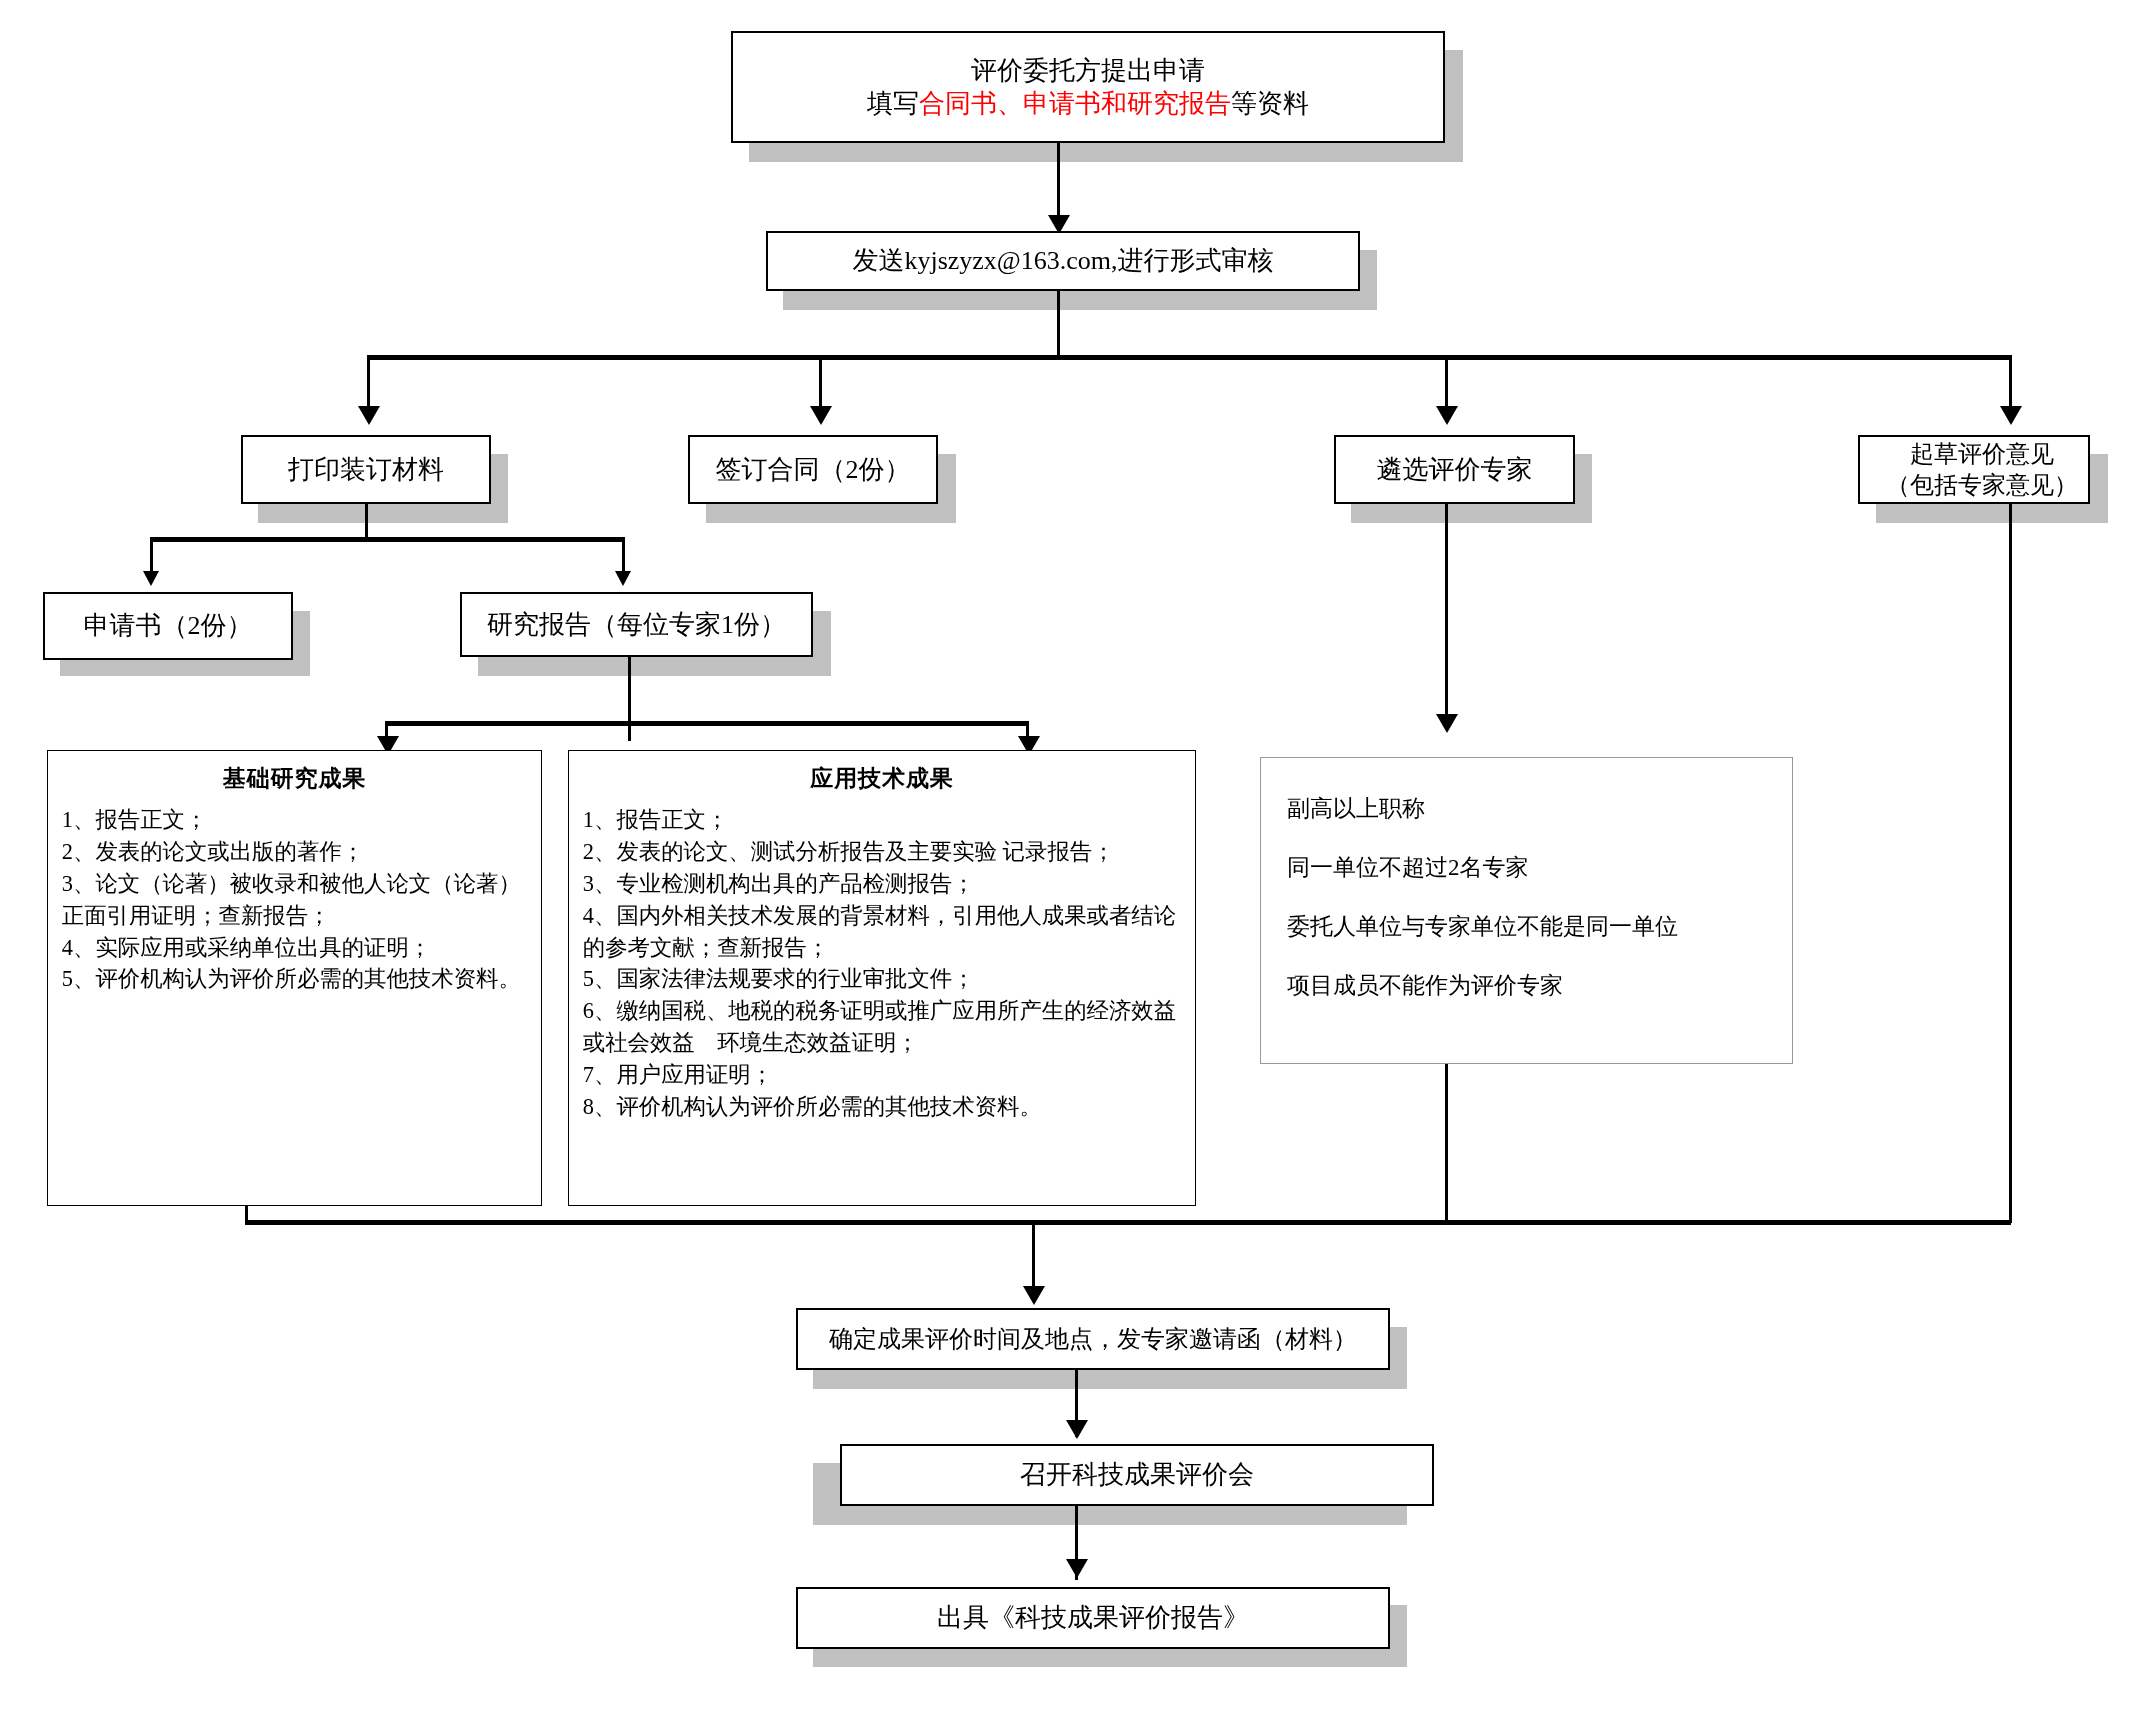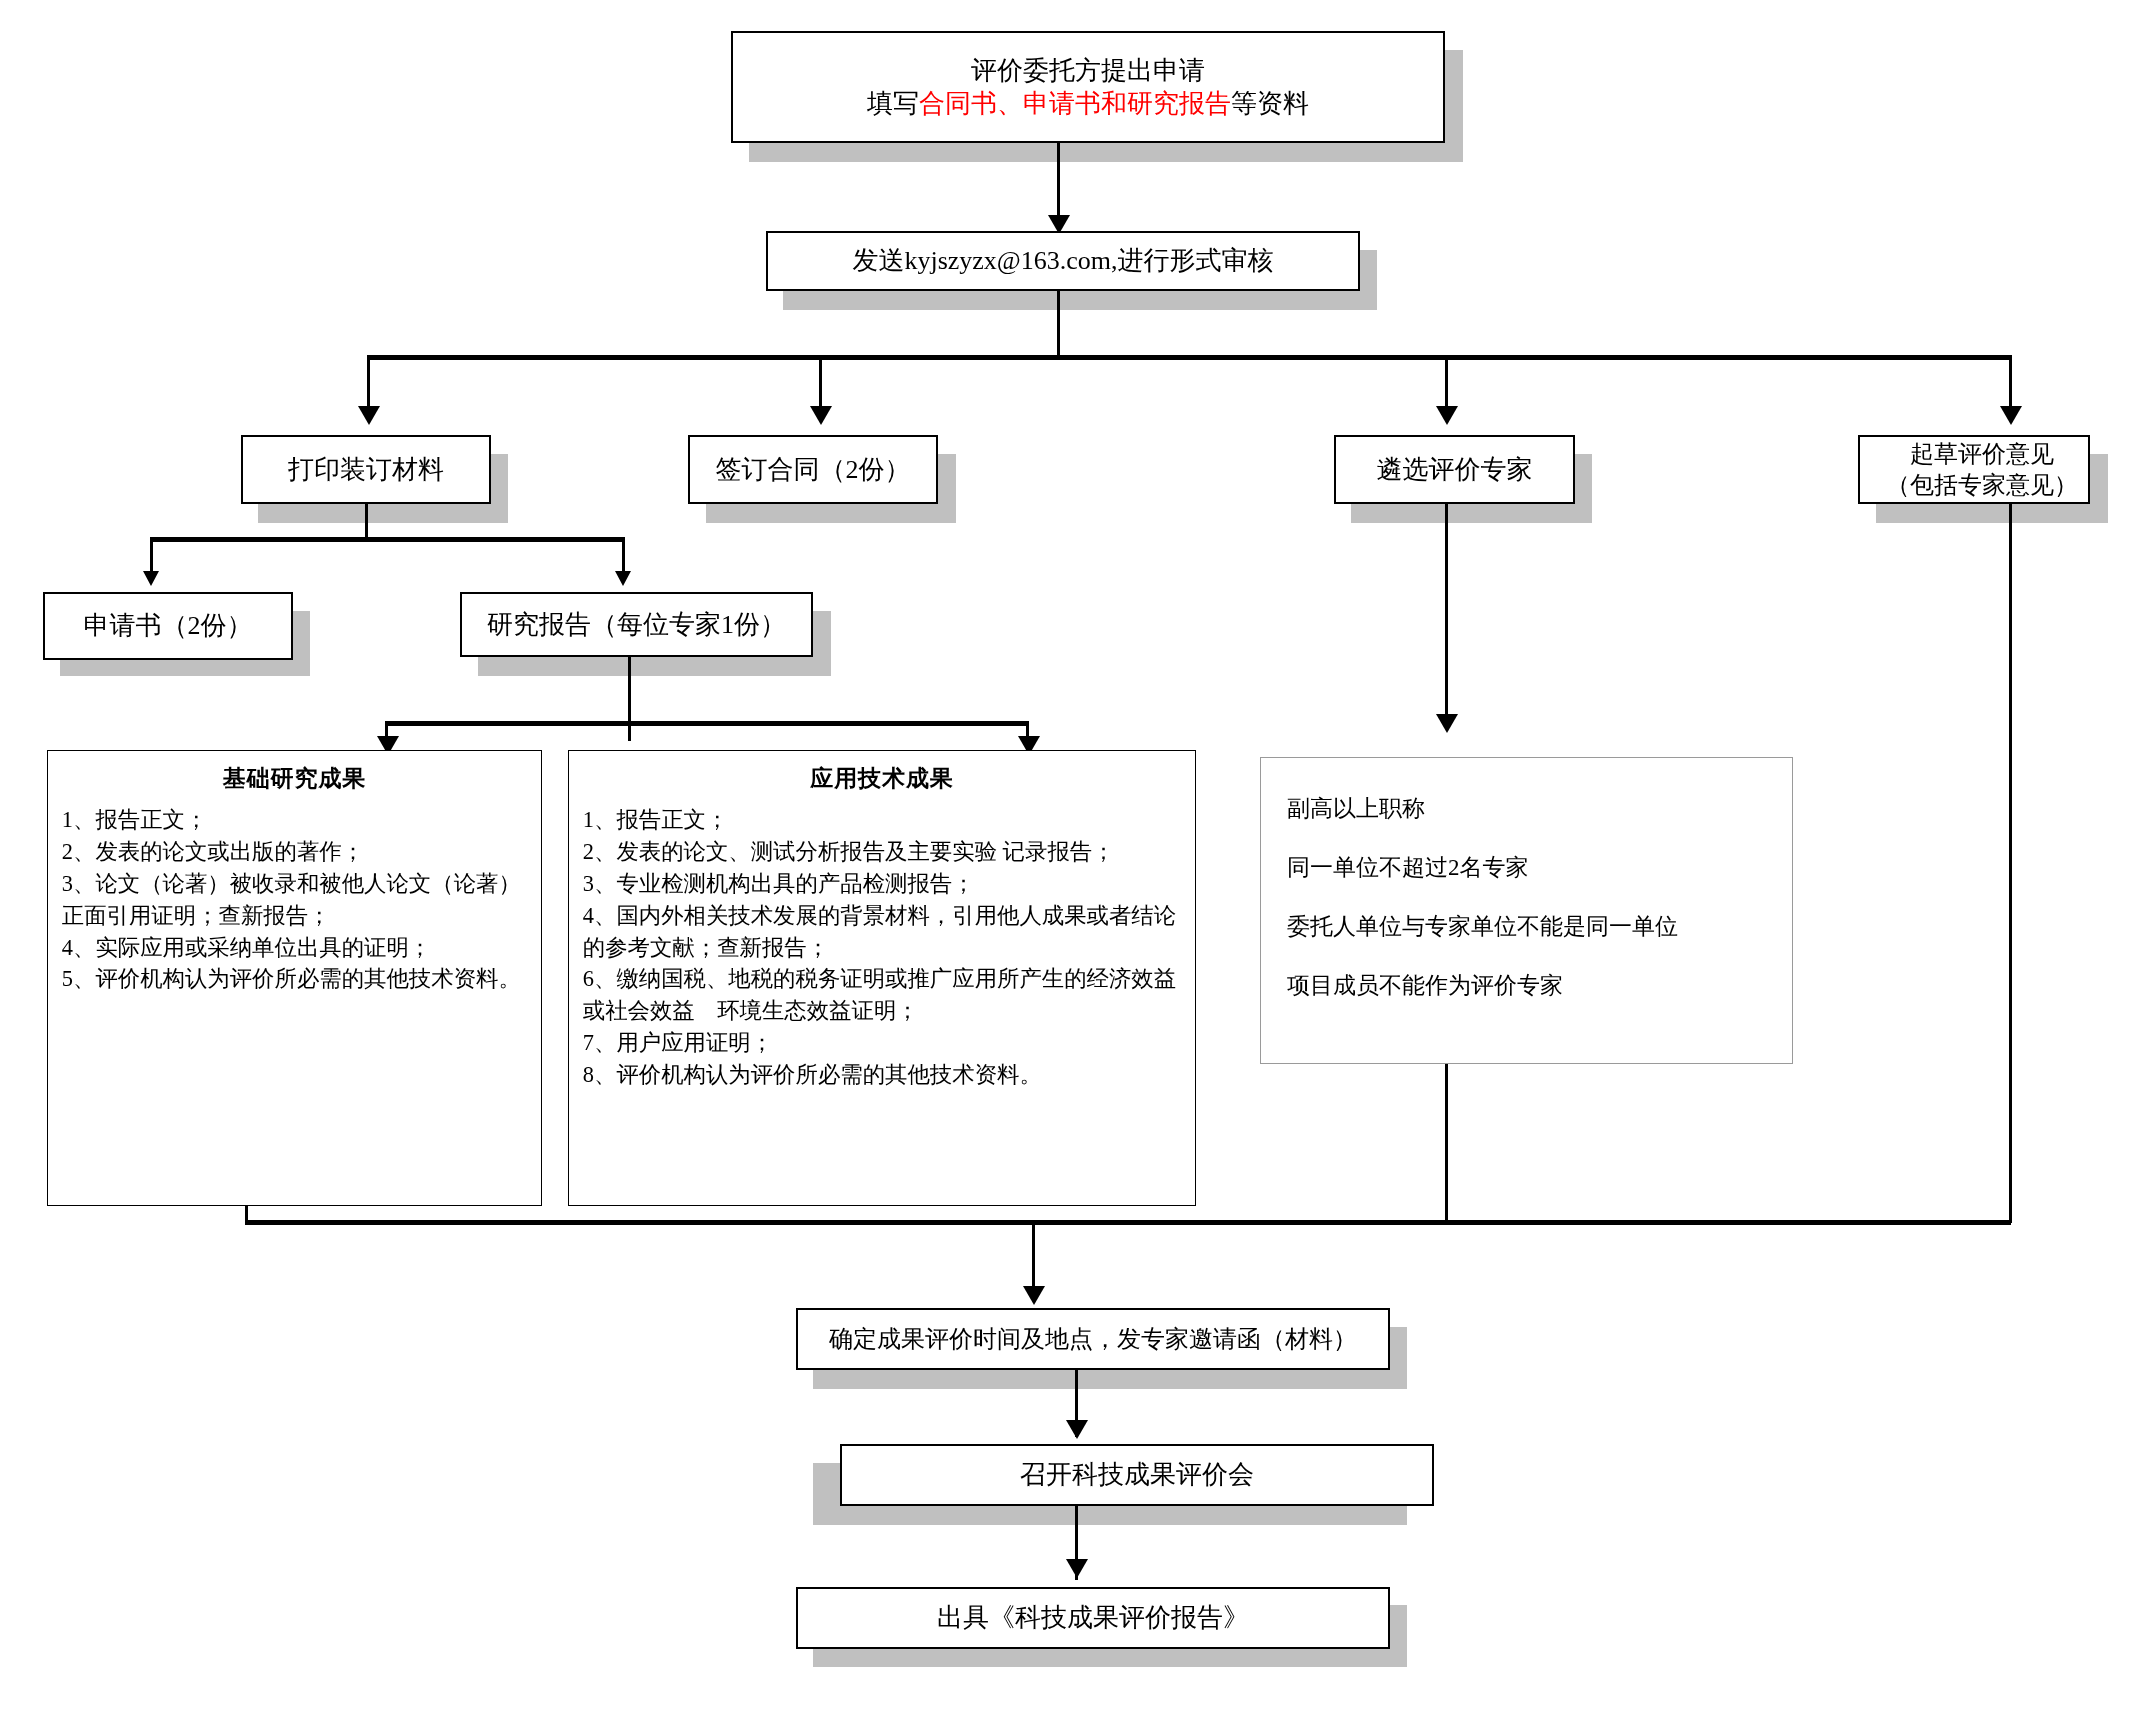--- a/index.html
+++ b/index.html
@@ -215,20 +215,21 @@
     <div class="panel-line">4、实际应用或采纳单位出具的证明；</div>
     <div class="panel-line">5、评价机构认为评价所必需的其他技术资料。</div>
   </div>
 
   <div class="panel" style="left:568px; top:750px; width:628px; height:456px;">
     <div class="panel-title">应用技术成果</div>
     <div class="panel-line">1、报告正文；</div>
     <div class="panel-line">2、发表的论文、测试分析报告及主要实验 记录报告；</div>
     <div class="panel-line">3、专业检测机构出具的产品检测报告；</div>
     <div class="panel-line">4、国内外相关技术发展的背景材料，引用他人成果或者结论的参考文献；查新报告；</div>
+    <div class="panel-line">5、国家法律法规要求的行业审批文件；</div>
     <div class="panel-line">6、缴纳国税、地税的税务证明或推广应用所产生的经济效益或社会效益　环境生态效益证明；</div>
     <div class="panel-line">7、用户应用证明；</div>
     <div class="panel-line">8、评价机构认为评价所必需的其他技术资料。</div>
   </div>
 
   <div class="vline" style="left:1445px; top:504px; height:225px;"></div>
   <div class="arrow" style="left:1436px; top:714px;"></div>
   <div class="panel thin spaced" style="left:1260px; top:757px; width:533px; height:307px; padding:36px 26px;">
     <div class="panel-line">副高以上职称</div>
     <div class="panel-line">同一单位不超过2名专家</div>

